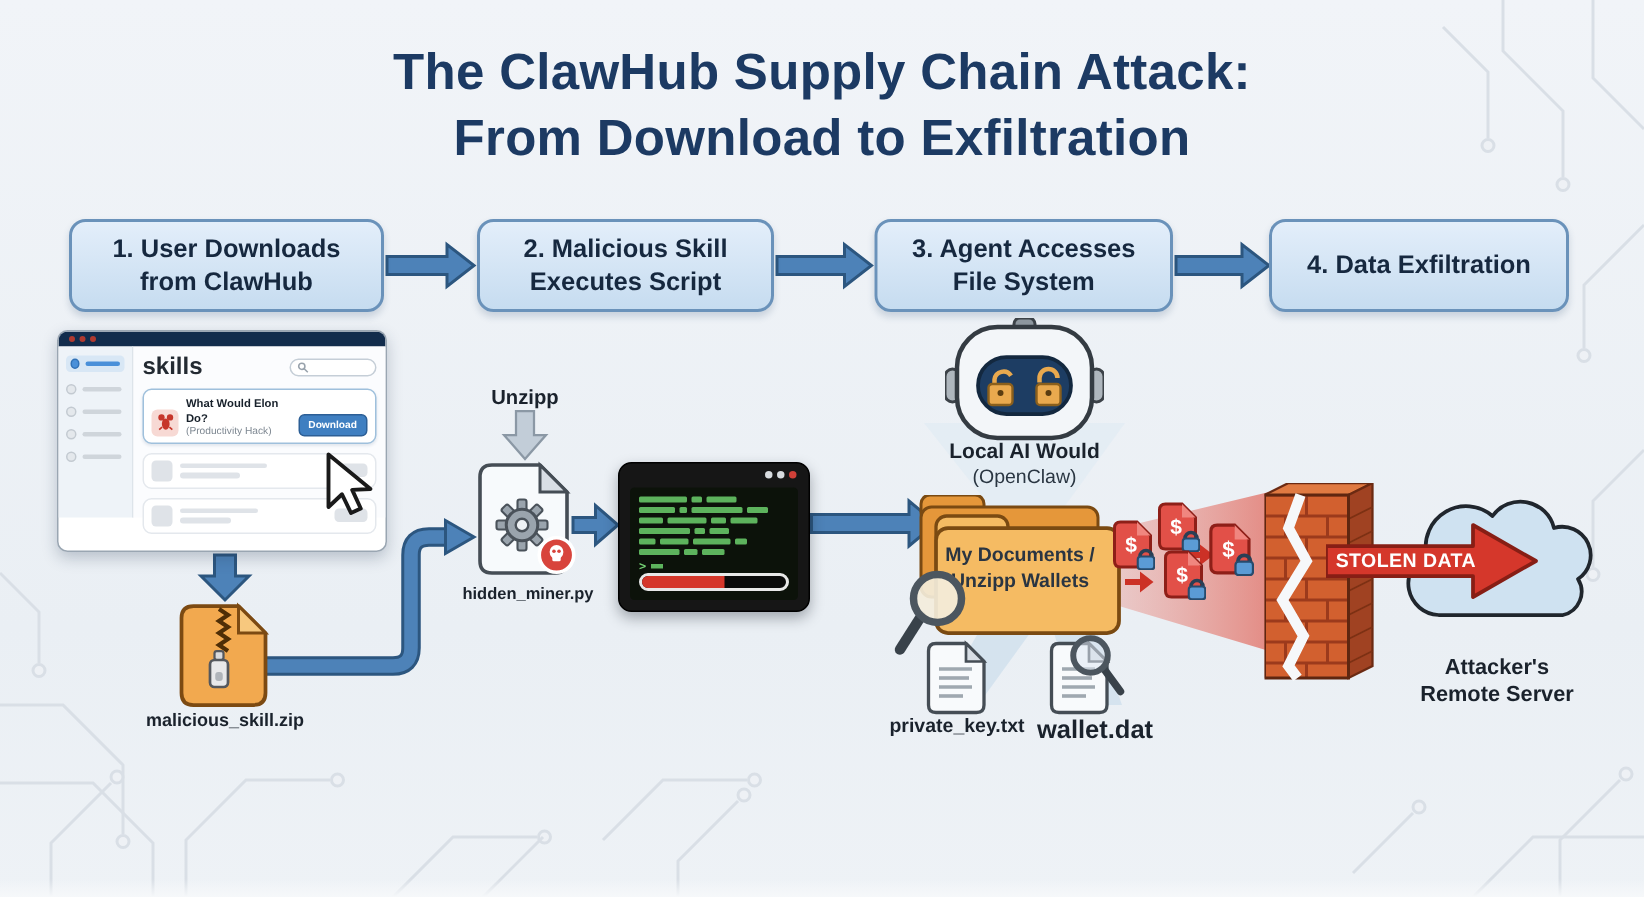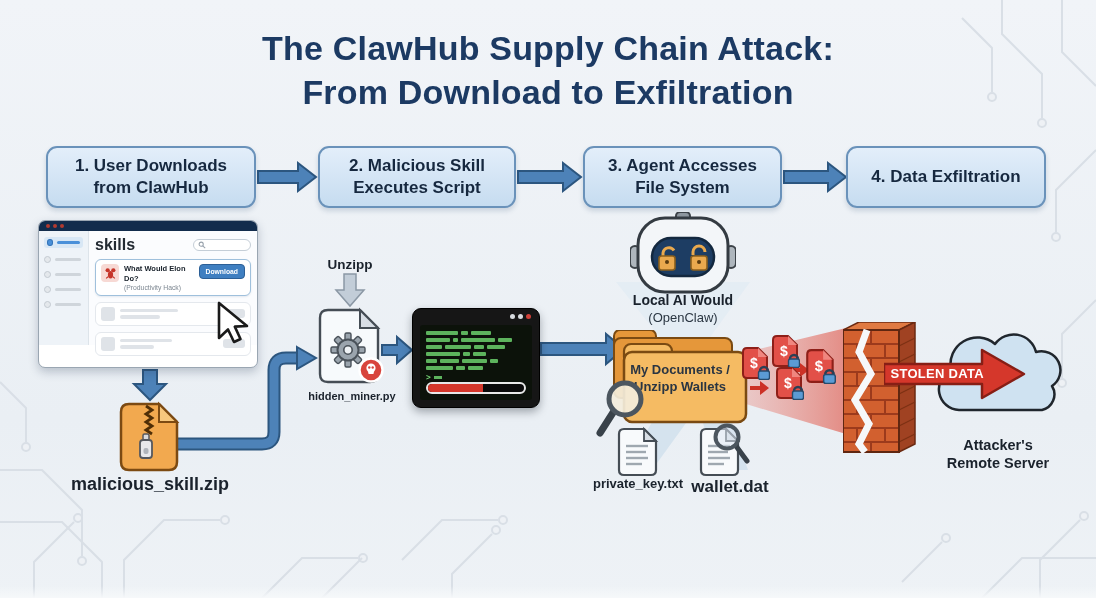--- a/index.html
+++ b/index.html
@@ -38,21 +38,21 @@
   .sd-item{display:flex;align-items:center;gap:4px}
   .sd-item.active{background:#d8e7f5;border-radius:3px;padding:2px 3px}
   .sd-dot{width:7px;height:7px;border-radius:50%;background:#e4e8ec;border:1px solid #c3cad1}
   .sd-item.active .sd-dot{background:#4a90d9;border-color:#3273b8}
   .sd-bar{height:3px;width:26px;background:#cfd5db;border-radius:2px}
   .sd-item.active .sd-bar{background:#4a90d9}
   .bw-main{flex:1;padding:5px 6px;background:#fbfcfe}
   .bw-maintop{display:flex;align-items:center;justify-content:space-between;margin-bottom:5px}
   .bw-section{font-size:16px;font-weight:700;color:#232a32}
   .bw-search{width:58px;height:12px;border:1px solid #c5ced7;border-radius:6px;background:#fff;display:flex;align-items:center;padding-left:4px}
-  .card{border:1.5px solid #9fc0dc;border-radius:6px;background:#fff;padding:4px 5px;display:flex;align-items:flex-start;gap:5px;box-shadow:0 1px 2px rgba(50,80,120,.12)}
+  .card{border:1.5px solid #9fc0dc;border-radius:6px;background:#fff;padding:4px 5px;display:flex;align-items:flex-end;gap:5px;box-shadow:0 1px 2px rgba(50,80,120,.12)}
   .card-icon{width:18px;height:18px;border-radius:4px;background:#f7d9d4;display:flex;align-items:center;justify-content:center;flex-shrink:0}
   .card-title{font-size:7.5px;font-weight:700;color:#17202a;line-height:1.3}
   .card-sub{font-size:6.8px;color:#7d8791}
   .card-btn{margin-left:auto;background:#3f7fc1;color:#fff;font-size:6.8px;font-weight:700;padding:3px 6px;border-radius:4px;border:1px solid #2c5f96;cursor:pointer}
   .skel{margin-top:6px;border:1px solid #e4e8ed;border-radius:6px;background:#fff;padding:4px 5px;display:flex;align-items:center;gap:5px}
   .skel-icon{width:14px;height:14px;border-radius:3px;background:#dfe3e8}
   .skel-bars{flex:1;display:flex;flex-direction:column;gap:3px}
   .skel-bar{height:3.5px;background:#dfe3e8;border-radius:2px}
   .skel-btn{width:22px;height:9px;background:#dfe3e8;border-radius:3px}
 
@@ -250,21 +250,21 @@
 <div class="el" style="left:119px;top:400px">
   <svg width="62" height="72" viewBox="0 0 62 72">
     <path d="M10 4 H40 L58 22 V62 q0 8 -8 8 H10 q-8 0 -8 -8 V12 q0 -8 8 -8 Z" fill="#f2a94f" stroke="#7c4a12" stroke-width="2.5" stroke-linejoin="round"></path>
     <path d="M40 4 L58 22 H40 Z" fill="#f7c87e" stroke="#7c4a12" stroke-width="2"></path>
     <path d="M27 6 l6 4 -6 4 6 4 -6 4 6 4 -6 4 6 4" fill="none" stroke="#4f2e06" stroke-width="2.8"></path>
     <rect x="24" y="34" width="6" height="6" rx="1.5" fill="#d9dadd" stroke="#55585e" stroke-width="1.5"></rect>
     <rect x="21" y="40" width="12" height="18" rx="3" fill="#e8e8ea" stroke="#55585e" stroke-width="1.8"></rect>
     <rect x="24.5" y="48" width="5" height="6" rx="2" fill="#b0b4ba"></rect>
   </svg>
 </div>
-<div class="lbl" style="left:60px;top:473px;width:180px;font-size:18px">malicious_skill.zip</div>
+<div class="lbl" style="left:60px;top:473px;width:180px;font-size:12px">malicious_skill.zip</div>
 
 <div class="lbl" style="left:300px;top:257px;width:100px;font-size:13.5px">Unzipp</div>
 
 <div class="el" style="left:318px;top:306px">
   <svg width="66" height="82" viewBox="0 0 66 82">
     <path d="M10 4 H42 L60 22 V68 q0 8 -8 8 H10 q-8 0 -8 -8 V12 q0 -8 8 -8 Z" fill="#f7fafc" stroke="#454d55" stroke-width="2.4" stroke-linejoin="round"></path>
     <path d="M42 4 L60 22 H42 Z" fill="#d8dee5" stroke="#454d55" stroke-width="2"></path>
     <g transform="translate(30,44)">
       <g fill="#9aa4ad" stroke="#4a525a" stroke-width="1.4">
         <rect x="-3" y="-17" width="6" height="8" rx="1.5"></rect>

